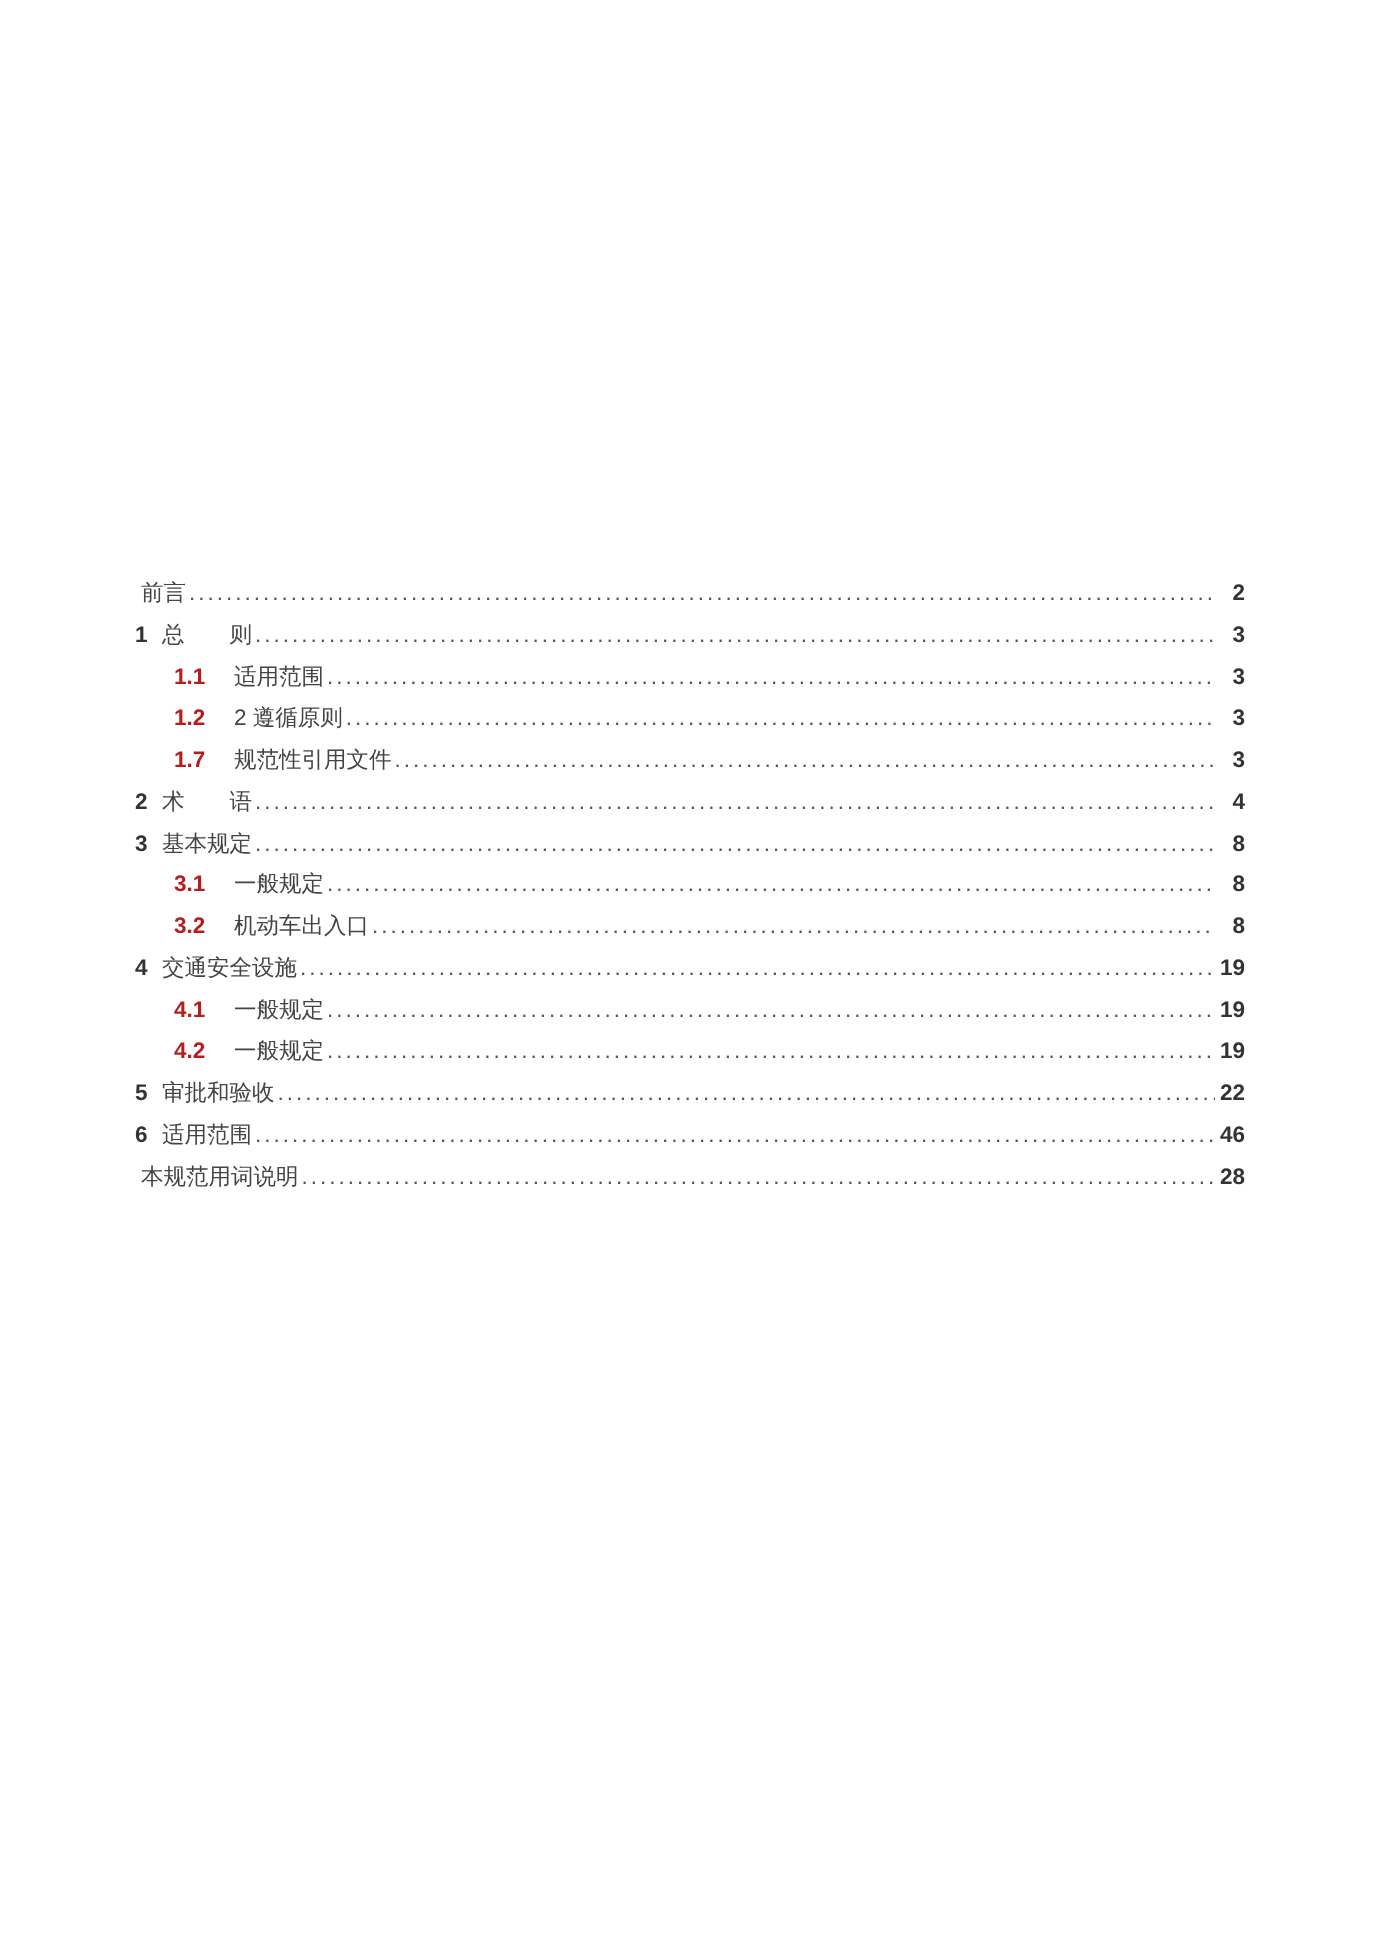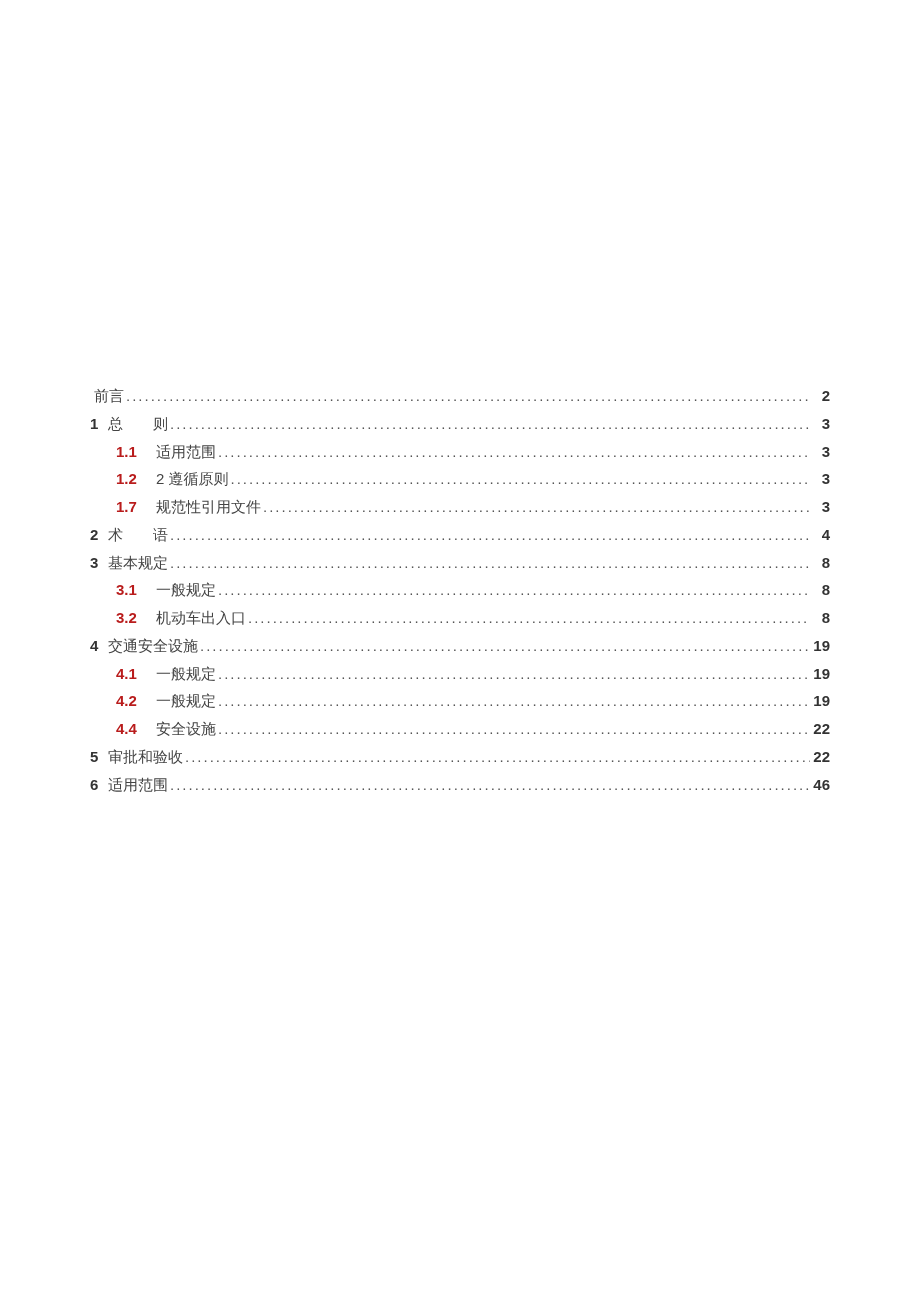--- a/index.html
+++ b/index.html
@@ -138,33 +138,32 @@
       <span class="title">一般规定</span>
       <span class="dots"></span>
       <span class="page-no">19</span>
     </div>
     <div class="toc-row gap-s indent-1 lvl1">
       <span class="sub">4.2</span>
       <span class="title">一般规定</span>
       <span class="dots"></span>
       <span class="page-no">19</span>
     </div>
-    <div class="toc-row gap-s indent-1 lvl1">
-      <span class="sub">4.4</span>
-      <span class="title">安全设施</span>
-      <span class="dots"></span>
-      <span class="page-no">22</span>
-    </div>
     <div class="toc-row gap-s indent-0 lvl0">
       <span class="num">5</span>
       <span> </span>
       <span class="title">审批和验收</span>
       <span class="dots"></span>
       <span class="page-no">22</span>
     </div>
     <div class="toc-row gap-s indent-0 lvl0">
       <span class="num">6</span>
       <span> </span>
       <span class="title">适用范围</span>
       <span class="dots"></span>
       <span class="page-no">46</span>
     </div>
+    <div class="toc-row gap-s indent-0 lvl0">
+      <span class="title">本规范用词说明</span>
+      <span class="dots"></span>
+      <span class="page-no">28</span>
+    </div>
   </div>
 
 </body></html>

